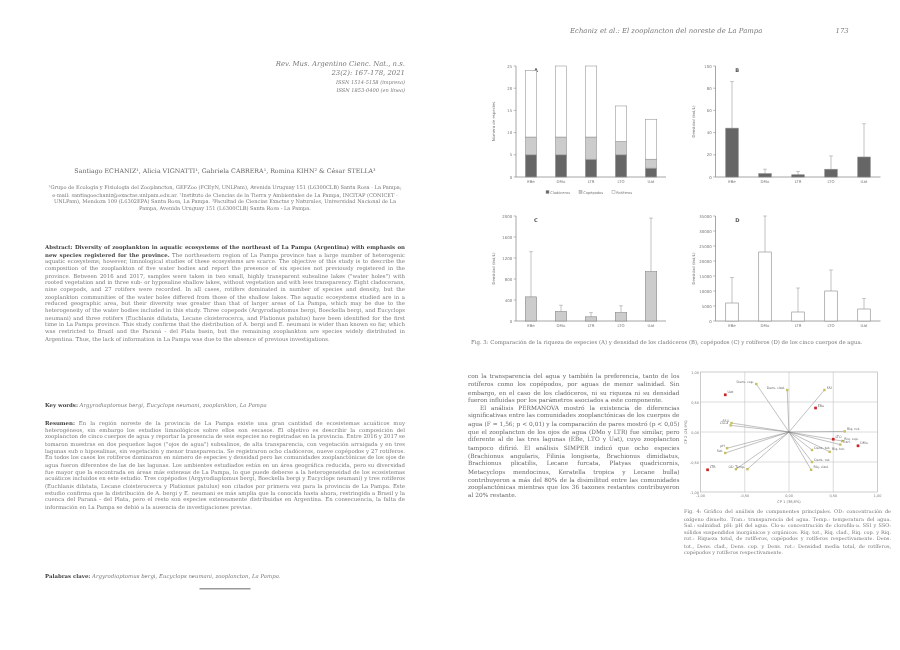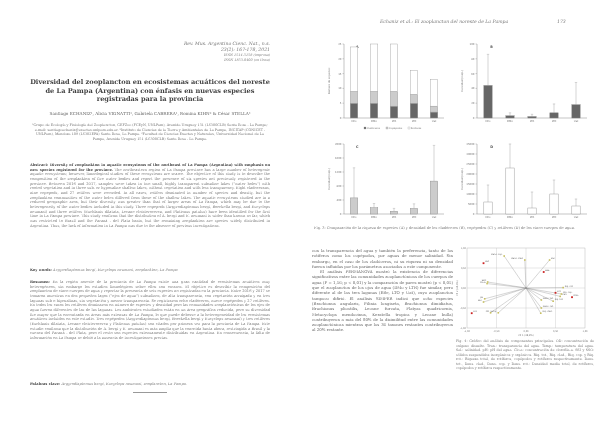--- a/index.html
+++ b/index.html
@@ -43,21 +43,20 @@
 </head>
 <body>
 
 <div class="page left">
   <div class="journal-block">
     <div class="j1">Rev. Mus. Argentino Cienc. Nat., n.s.</div>
     <div class="j2">23(2): 167-178, 2021</div>
     <div class="j3">ISSN 1514-5158 (impresa)</div>
     <div class="j3">ISSN 1853-0400 (en línea)</div>
   </div>
-  <div class="title">Diversidad del zooplancton en ecosistemas acuáticos del noreste de La Pampa (Argentina) con énfasis en nuevas especies registradas para la provincia</div>
   <div class="authors">Santiago ECHANIZ¹, Alicia VIGNATTI¹, Gabriela CABRERA¹, Romina KIHN² &amp; César STELLA³</div>
   <div class="affil">¹Grupo de Ecología y Fisiología del Zooplancton, GEFZoo (FCEyN, UNLPam), Avenida Uruguay 151 (L6300CLB) Santa Rosa - La Pampa; e-mail: santiagoechaniz@exactas.unlpam.edu.ar. ²Instituto de Ciencias de la Tierra y Ambientales de La Pampa, INCITAP (CONICET - UNLPam), Mendoza 109 (L6302EPA) Santa Rosa, La Pampa. ³Facultad de Ciencias Exactas y Naturales, Universidad Nacional de La Pampa, Avenida Uruguay 151 (L6300CLB) Santa Rosa - La Pampa.</div>
   <div class="abstract">
     <b>Abstract: Diversity of zooplankton in aquatic ecosystems of the northeast of La Pampa (Argentina) with emphasis on new species registered for the province.</b><span> The northeastern region of La Pampa province has a large number of heterogenic aquatic ecosystems; however, limnological studies of these ecosystems are scarce. The objective of this study is to describe the composition of the zooplankton of five water bodies and report the presence of six species not previously registered in the province. Between 2016 and 2017, samples were taken in two small, highly transparent subsaline lakes ("water holes") with rooted vegetation and in three sub- or hyposaline shallow lakes, without vegetation and with less transparency. Eight cladocerans, nine copepods, and 27 rotifers were recorded. In all cases, rotifers dominated in number of species and density, but the zooplankton communities of the water holes differed from those of the shallow lakes. The aquatic ecosystems studied are in a reduced geographic area, but their diversity was greater than that of larger areas of La Pampa, which may be due to the heterogeneity of the water bodies included in this study. Three copepods (Argyrodiaptomus bergi, Boeckella bergi, and Eucyclops neumani) and three rotifers (Euchlanis dilatata, Lecane cloisterocerca, and Plationus patulus) have been identified for the first time in La Pampa province. This study confirms that the distribution of A. bergi and E. neumani is wider than known so far, which was restricted to Brazil and the Paraná - del Plata basin, but the remaining zooplankton are species widely distributed in Argentina. Thus, the lack of information in La Pampa was due to the absence of previous investigations.</span>
   </div>
   <div class="keywords">
     <b>Key words:</b><i> Argyrodiaptomus bergi, Eucyclops neumani, zooplankton, La Pampa</i>
   </div>
   <div class="resumen">
     <b>Resumen:</b><span> En la región noreste de la provincia de La Pampa existe una gran cantidad de ecosistemas acuáticos muy heterogéneos, sin embargo los estudios limnológicos sobre ellos son escasos. El objetivo es describir la composición del zooplancton de cinco cuerpos de agua y reportar la presencia de seis especies no registradas en la provincia. Entre 2016 y 2017 se tomaron muestras en dos pequeños lagos ("ojos de agua") subsalinos, de alta transparencia, con vegetación arraigada y en tres lagunas sub o hiposalinas, sin vegetación y menor transparencia. Se registraron ocho cladóceros, nueve copépodos y 27 rotíferos. En todos los casos los rotíferos dominaron en número de especies y densidad pero las comunidades zooplanctónicas de los ojos de agua fueron diferentes de las de las lagunas. Los ambientes estudiados están en un área geográfica reducida, pero su diversidad fue mayor que la encontrada en áreas más extensas de La Pampa, lo que puede deberse a la heterogeneidad de los ecosistemas acuáticos incluidos en este estudio. Tres copépodos (Argyrodiaptomus bergi, Boeckella bergi y Eucyclops neumani) y tres rotíferos (Euchlanis dilatata, Lecane cloisterocerca y Plationus patulus) son citados por primera vez para la provincia de La Pampa. Este estudio confirma que la distribución de A. bergi y E. neumani es más amplia que la conocida hasta ahora, restringida a Brasil y la cuenca del Paraná - del Plata, pero el resto son especies extensamente distribuidas en Argentina. En consecuencia, la falta de información en La Pampa se debió a la ausencia de investigaciones previas.</span>

